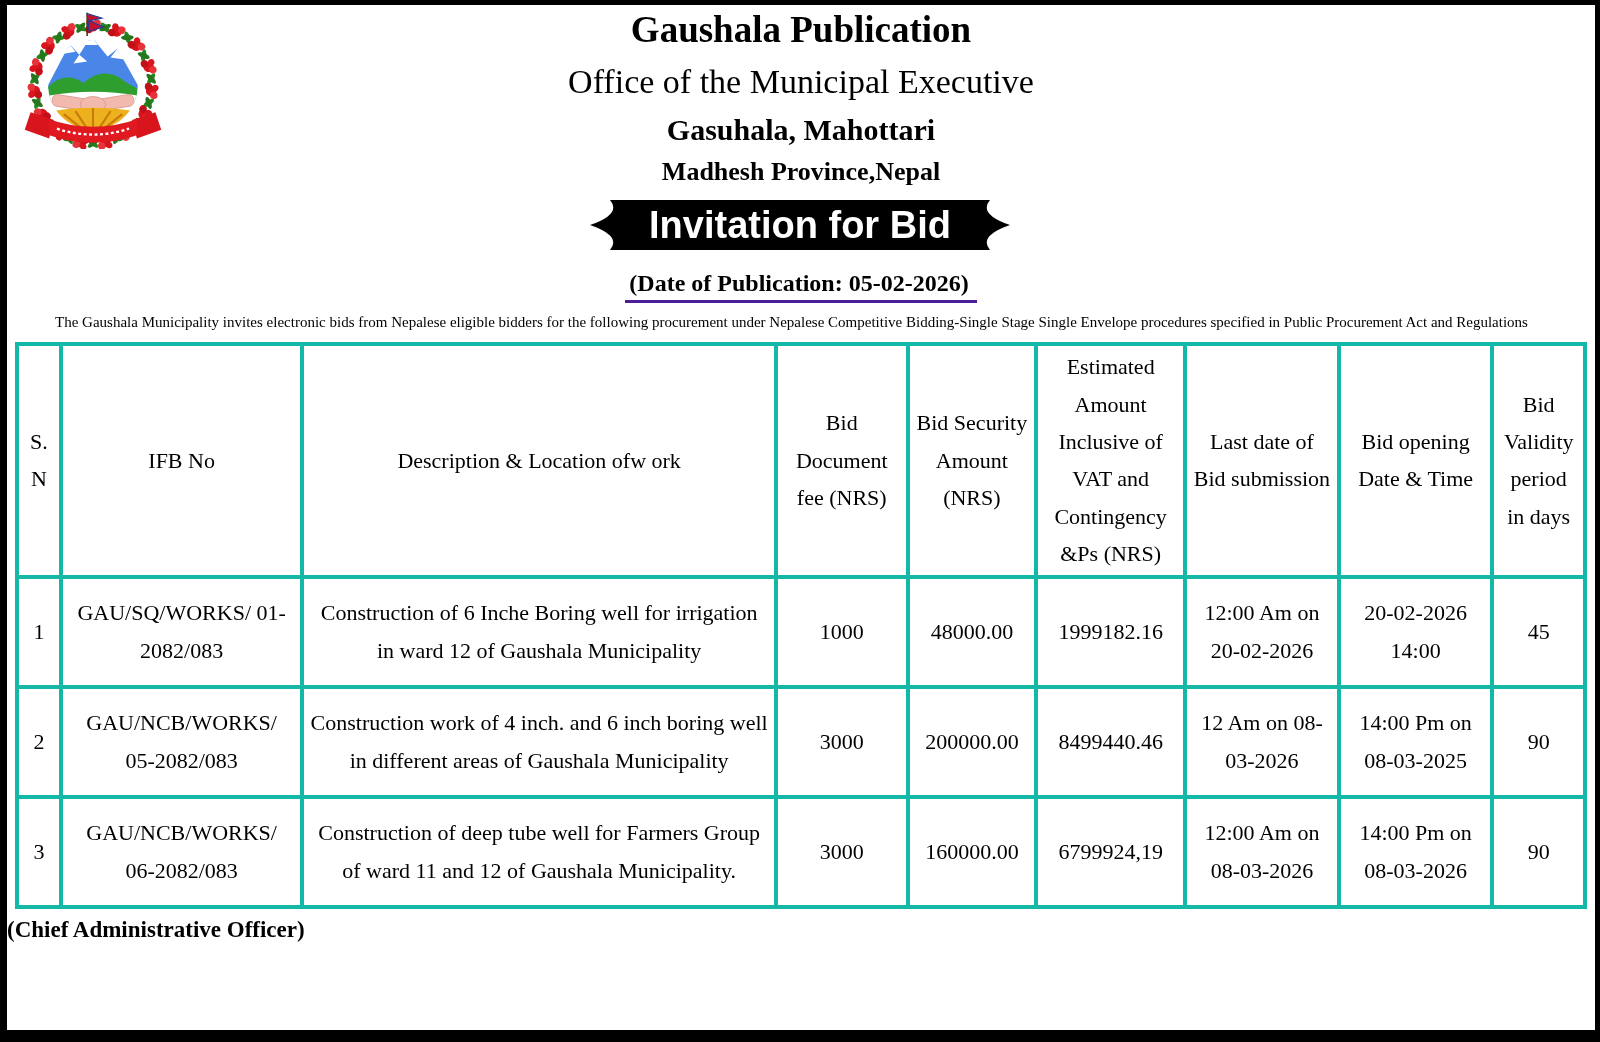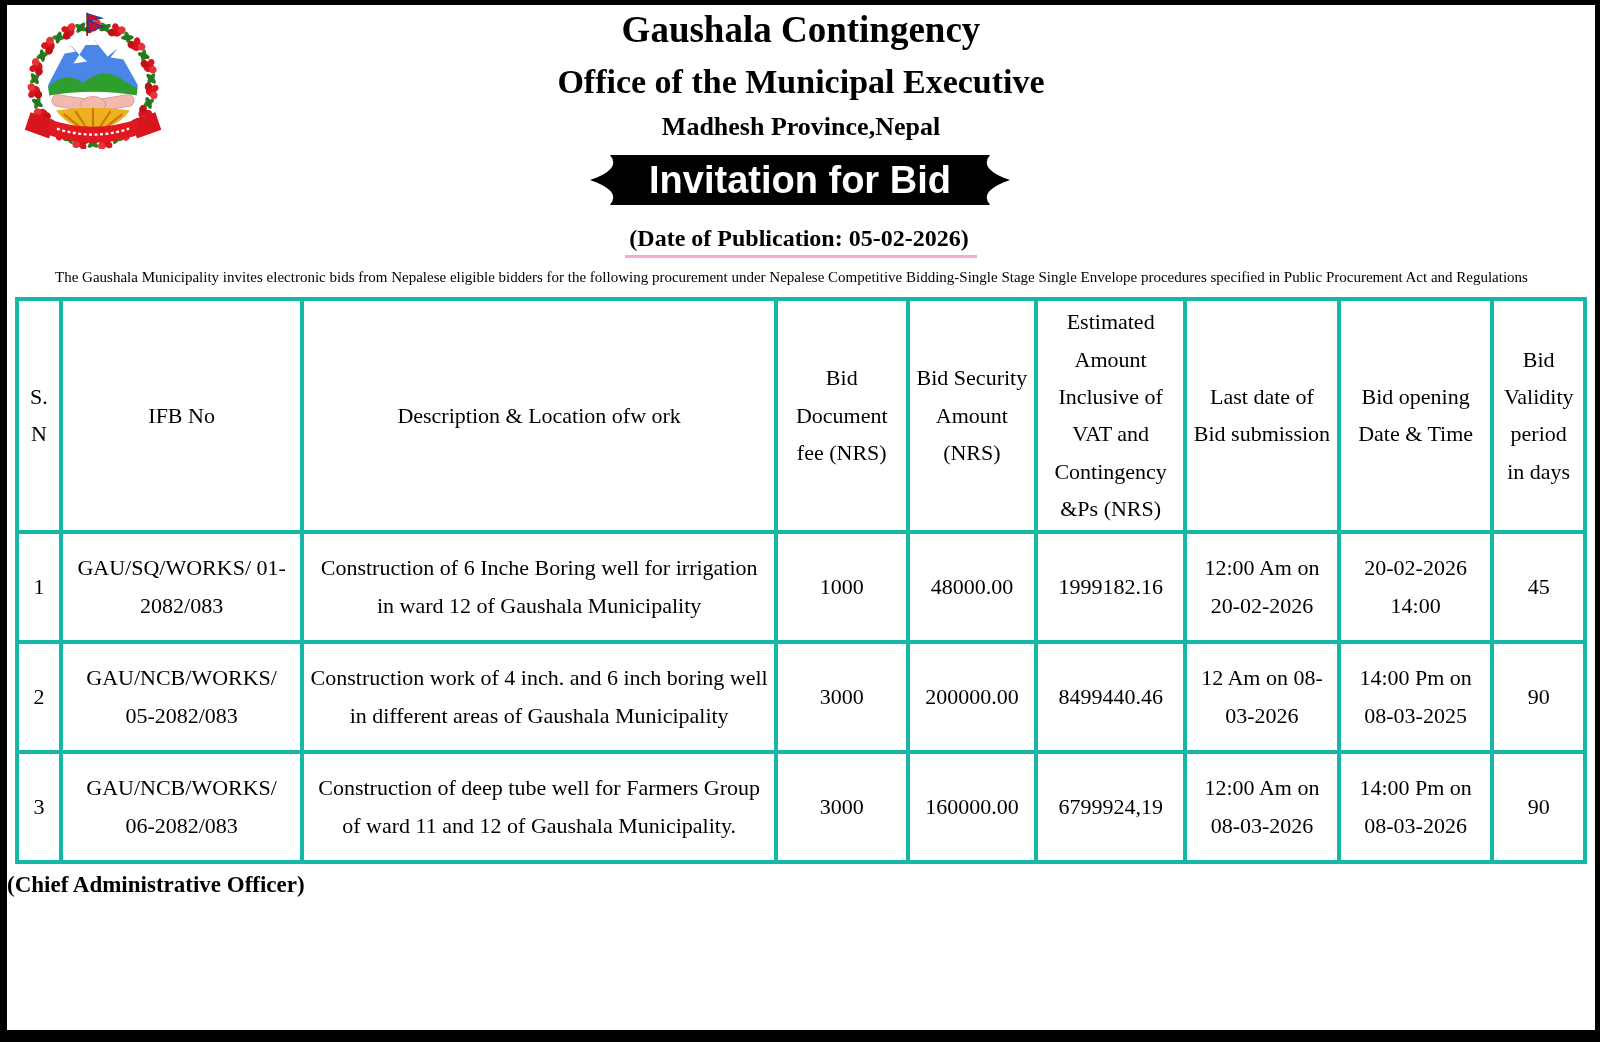--- a/index.html
+++ b/index.html
@@ -12,28 +12,28 @@
     border-left-width:7px;
     border-bottom-width:12px;
     overflow:hidden;
     font-family:"Liberation Serif", serif;
     color:#000;
   }
   
   .emblem{position:absolute;left:8px;top:4px;width:156px;height:140px;}
   .titles{text-align:center;padding-top:4px;}
   .t1{font-size:37px;font-weight:bold;margin:0;line-height:1.15;}
-  .t2{font-size:34px;font-weight:bold;margin:10px 0 0 0;line-height:1.15;}
+  .t2{font-size:34px;font-weight:normal;margin:10px 0 0 0;line-height:1.15;}
   .t3{font-size:30px;font-weight:bold;margin:12px 0 0 0;line-height:1.1;}
   .t4{font-size:26px;font-weight:bold;margin:12px 0 0 0;line-height:1.1;}
   .banner-wrap{margin:10px auto 0 auto;width:430px;height:58px;}
   .pubdate{
     display:inline-block;margin-top:16px;
     font-size:24px;font-weight:bold;
-    border-bottom:3px solid #f9a8d4;
+    border-bottom:3px solid #4c1d95;
     padding:0 8px 3px 4px;
   }
   
   .intro{
     margin:6px 10px 6px 10px;
     font-size:15px;line-height:1.8;
     text-align:justify;text-indent:38px;
   }
   
   table.bids{
@@ -141,22 +141,23 @@
       <path d="M74 3 L89 7.5 L76 10.5 L91 16.5 L76 21 Z" fill="#c8102e" stroke="#1f3d99" stroke-width="1.2"></path>
 
       <path d="M16 104 L40 112 L35 131 L10 122 Z" fill="#d8151d"></path>
       <path d="M144 104 L120 112 L125 131 L150 122 Z" fill="#d8151d"></path>
       <path d="M34 111 Q80 127 126 111 L124 128 Q80 143 36 128 Z" fill="#e01820"></path>
       <path d="M43 121 Q80 133 117 121" stroke="#ffffff" stroke-width="2.4" fill="none" stroke-dasharray="3 2.6"></path>
     </svg>
   </div>
 
   <div class="titles">
-    <h1 class="t1">Gaushala Contingency</h1>
+    <h1 class="t1">Gaushala Publication</h1>
     <h2 class="t2">Office of the Municipal Executive</h2>
+    <h3 class="t3">Gasuhala, Mahottari</h3>
     <h4 class="t4">Madhesh Province,Nepal</h4>
 
     <div class="banner-wrap">
       <svg viewBox="0 0 430 58" width="430" height="58">
         <path d="M24 4 L404 4 Q392 18 424 29 Q392 40 404 54 L24 54 Q36 40 4 29 Q36 18 24 4 Z" fill="#000"></path>
         <text x="214" y="42" text-anchor="middle" font-family="Liberation Sans, sans-serif" font-size="38" font-weight="bold" fill="#ffffff">Invitation for Bid</text>
       </svg>
     </div>
 
     <div>

